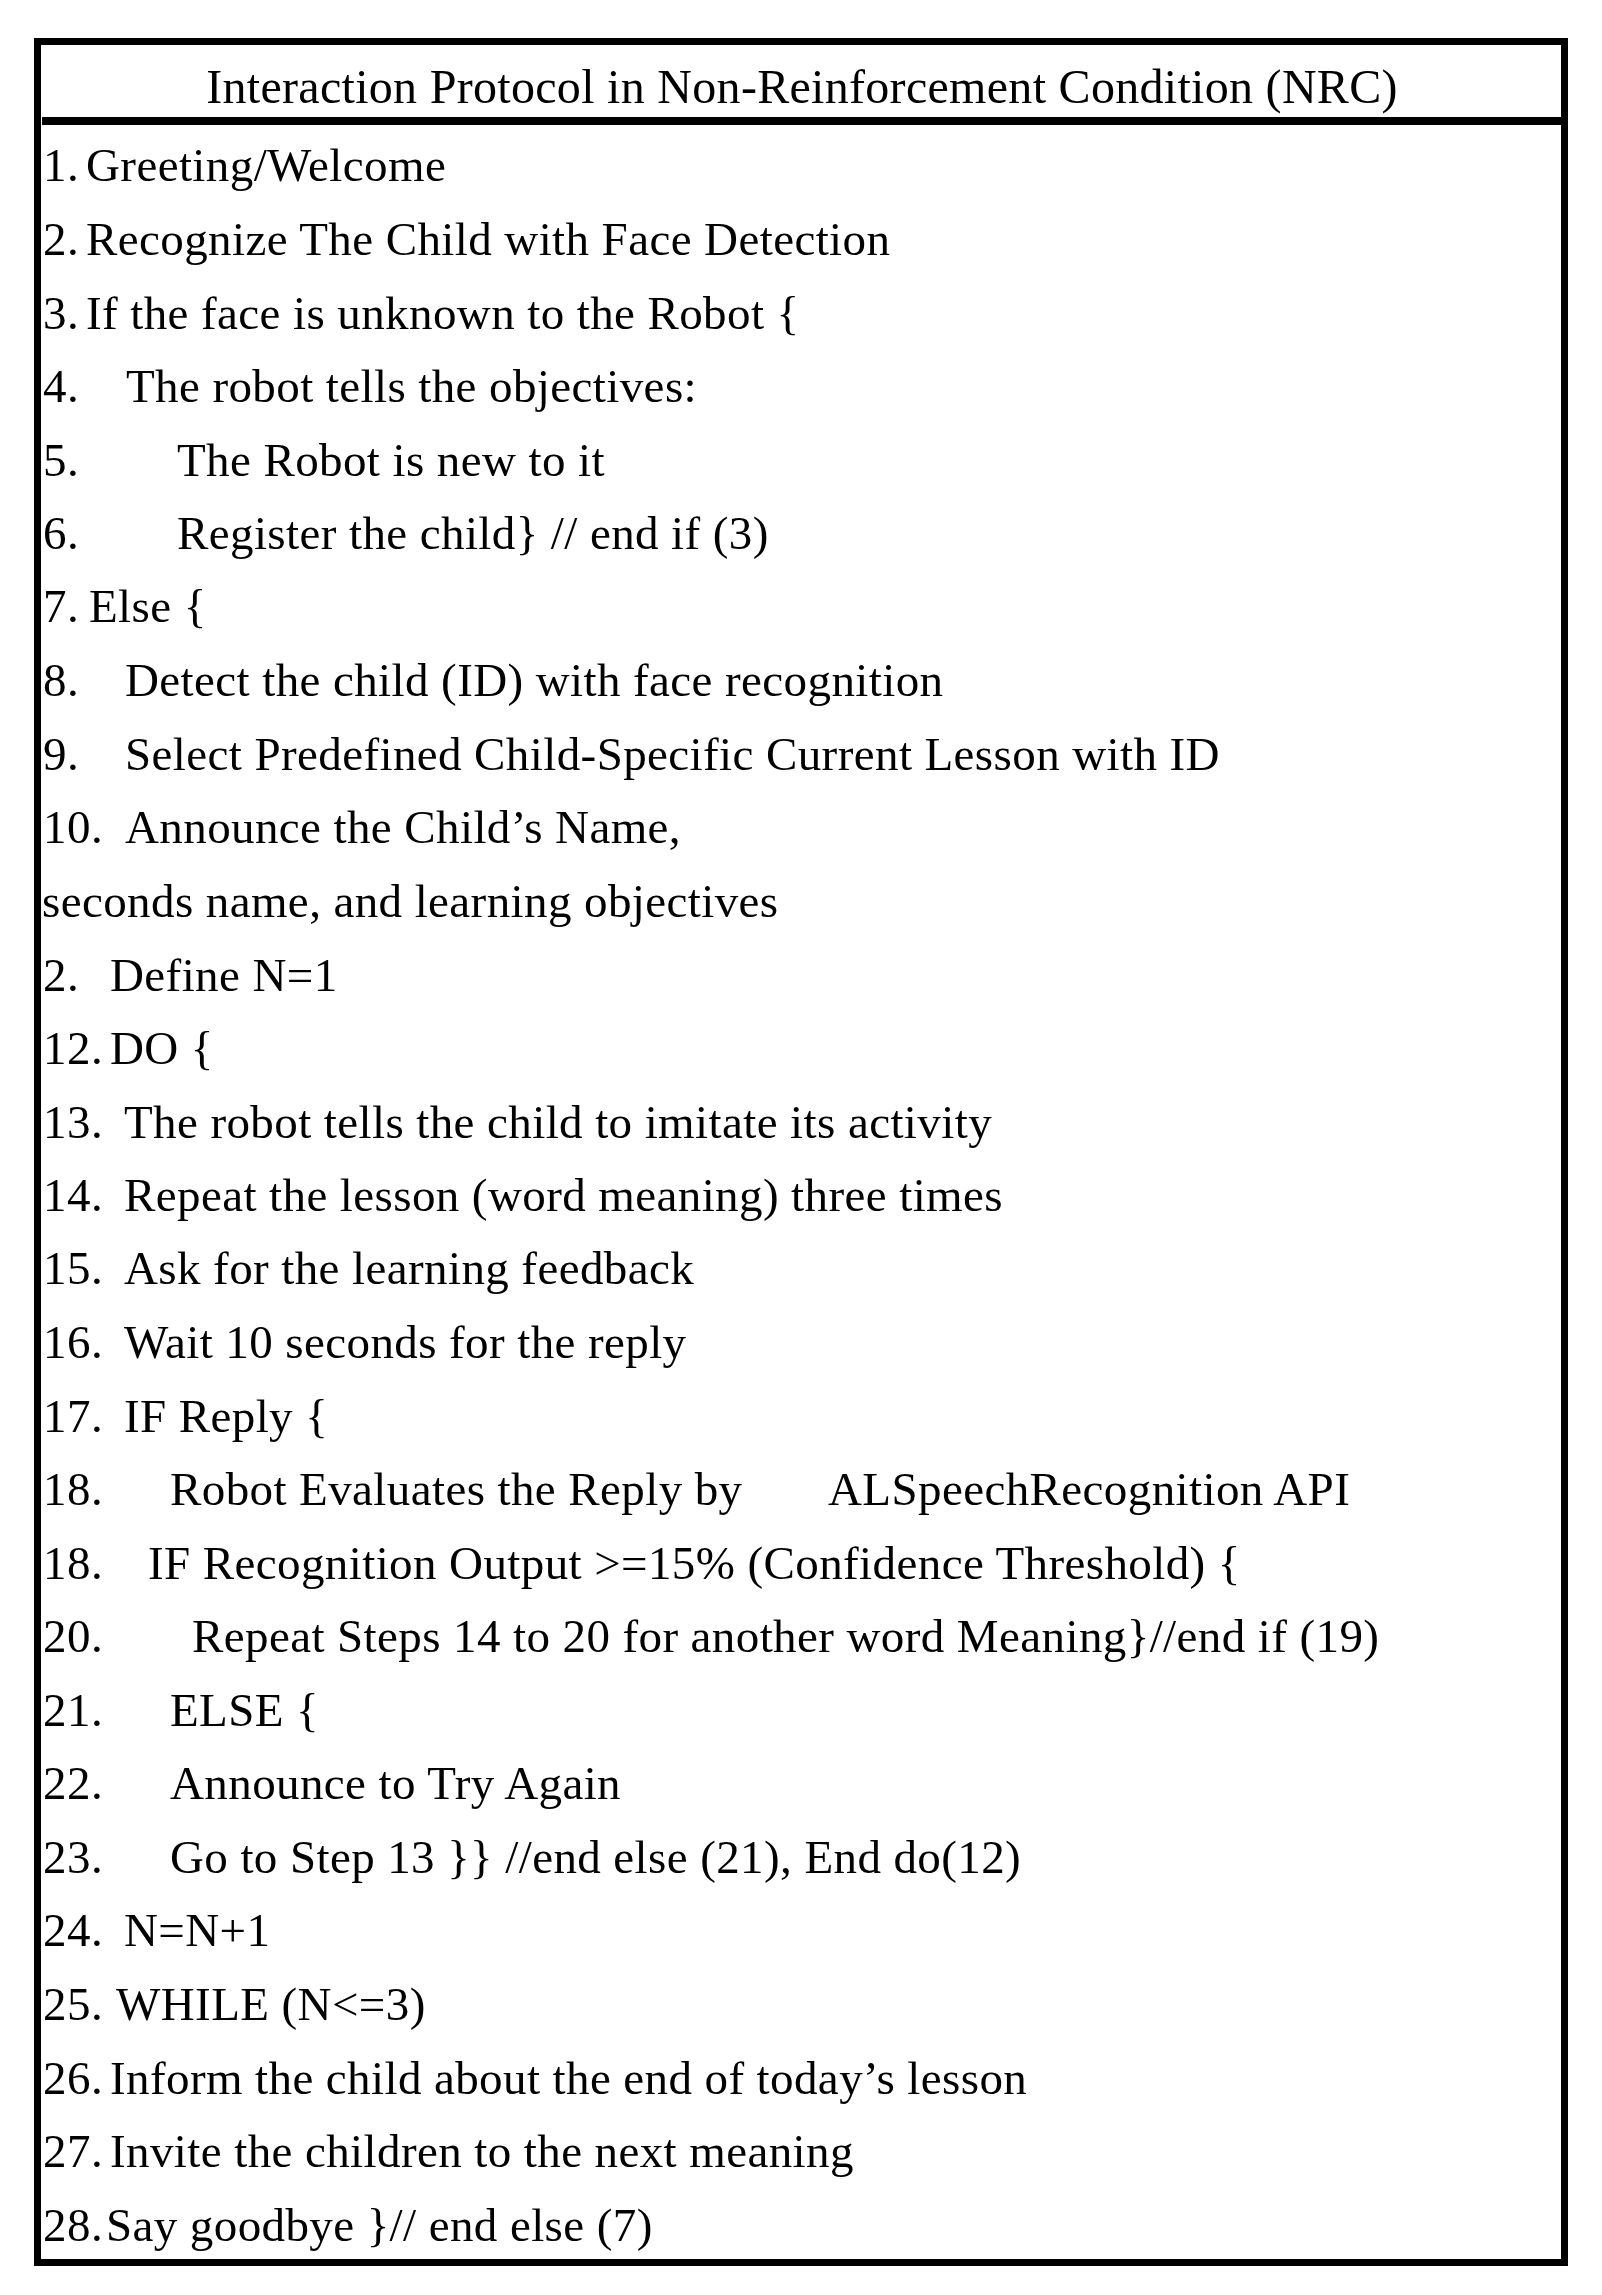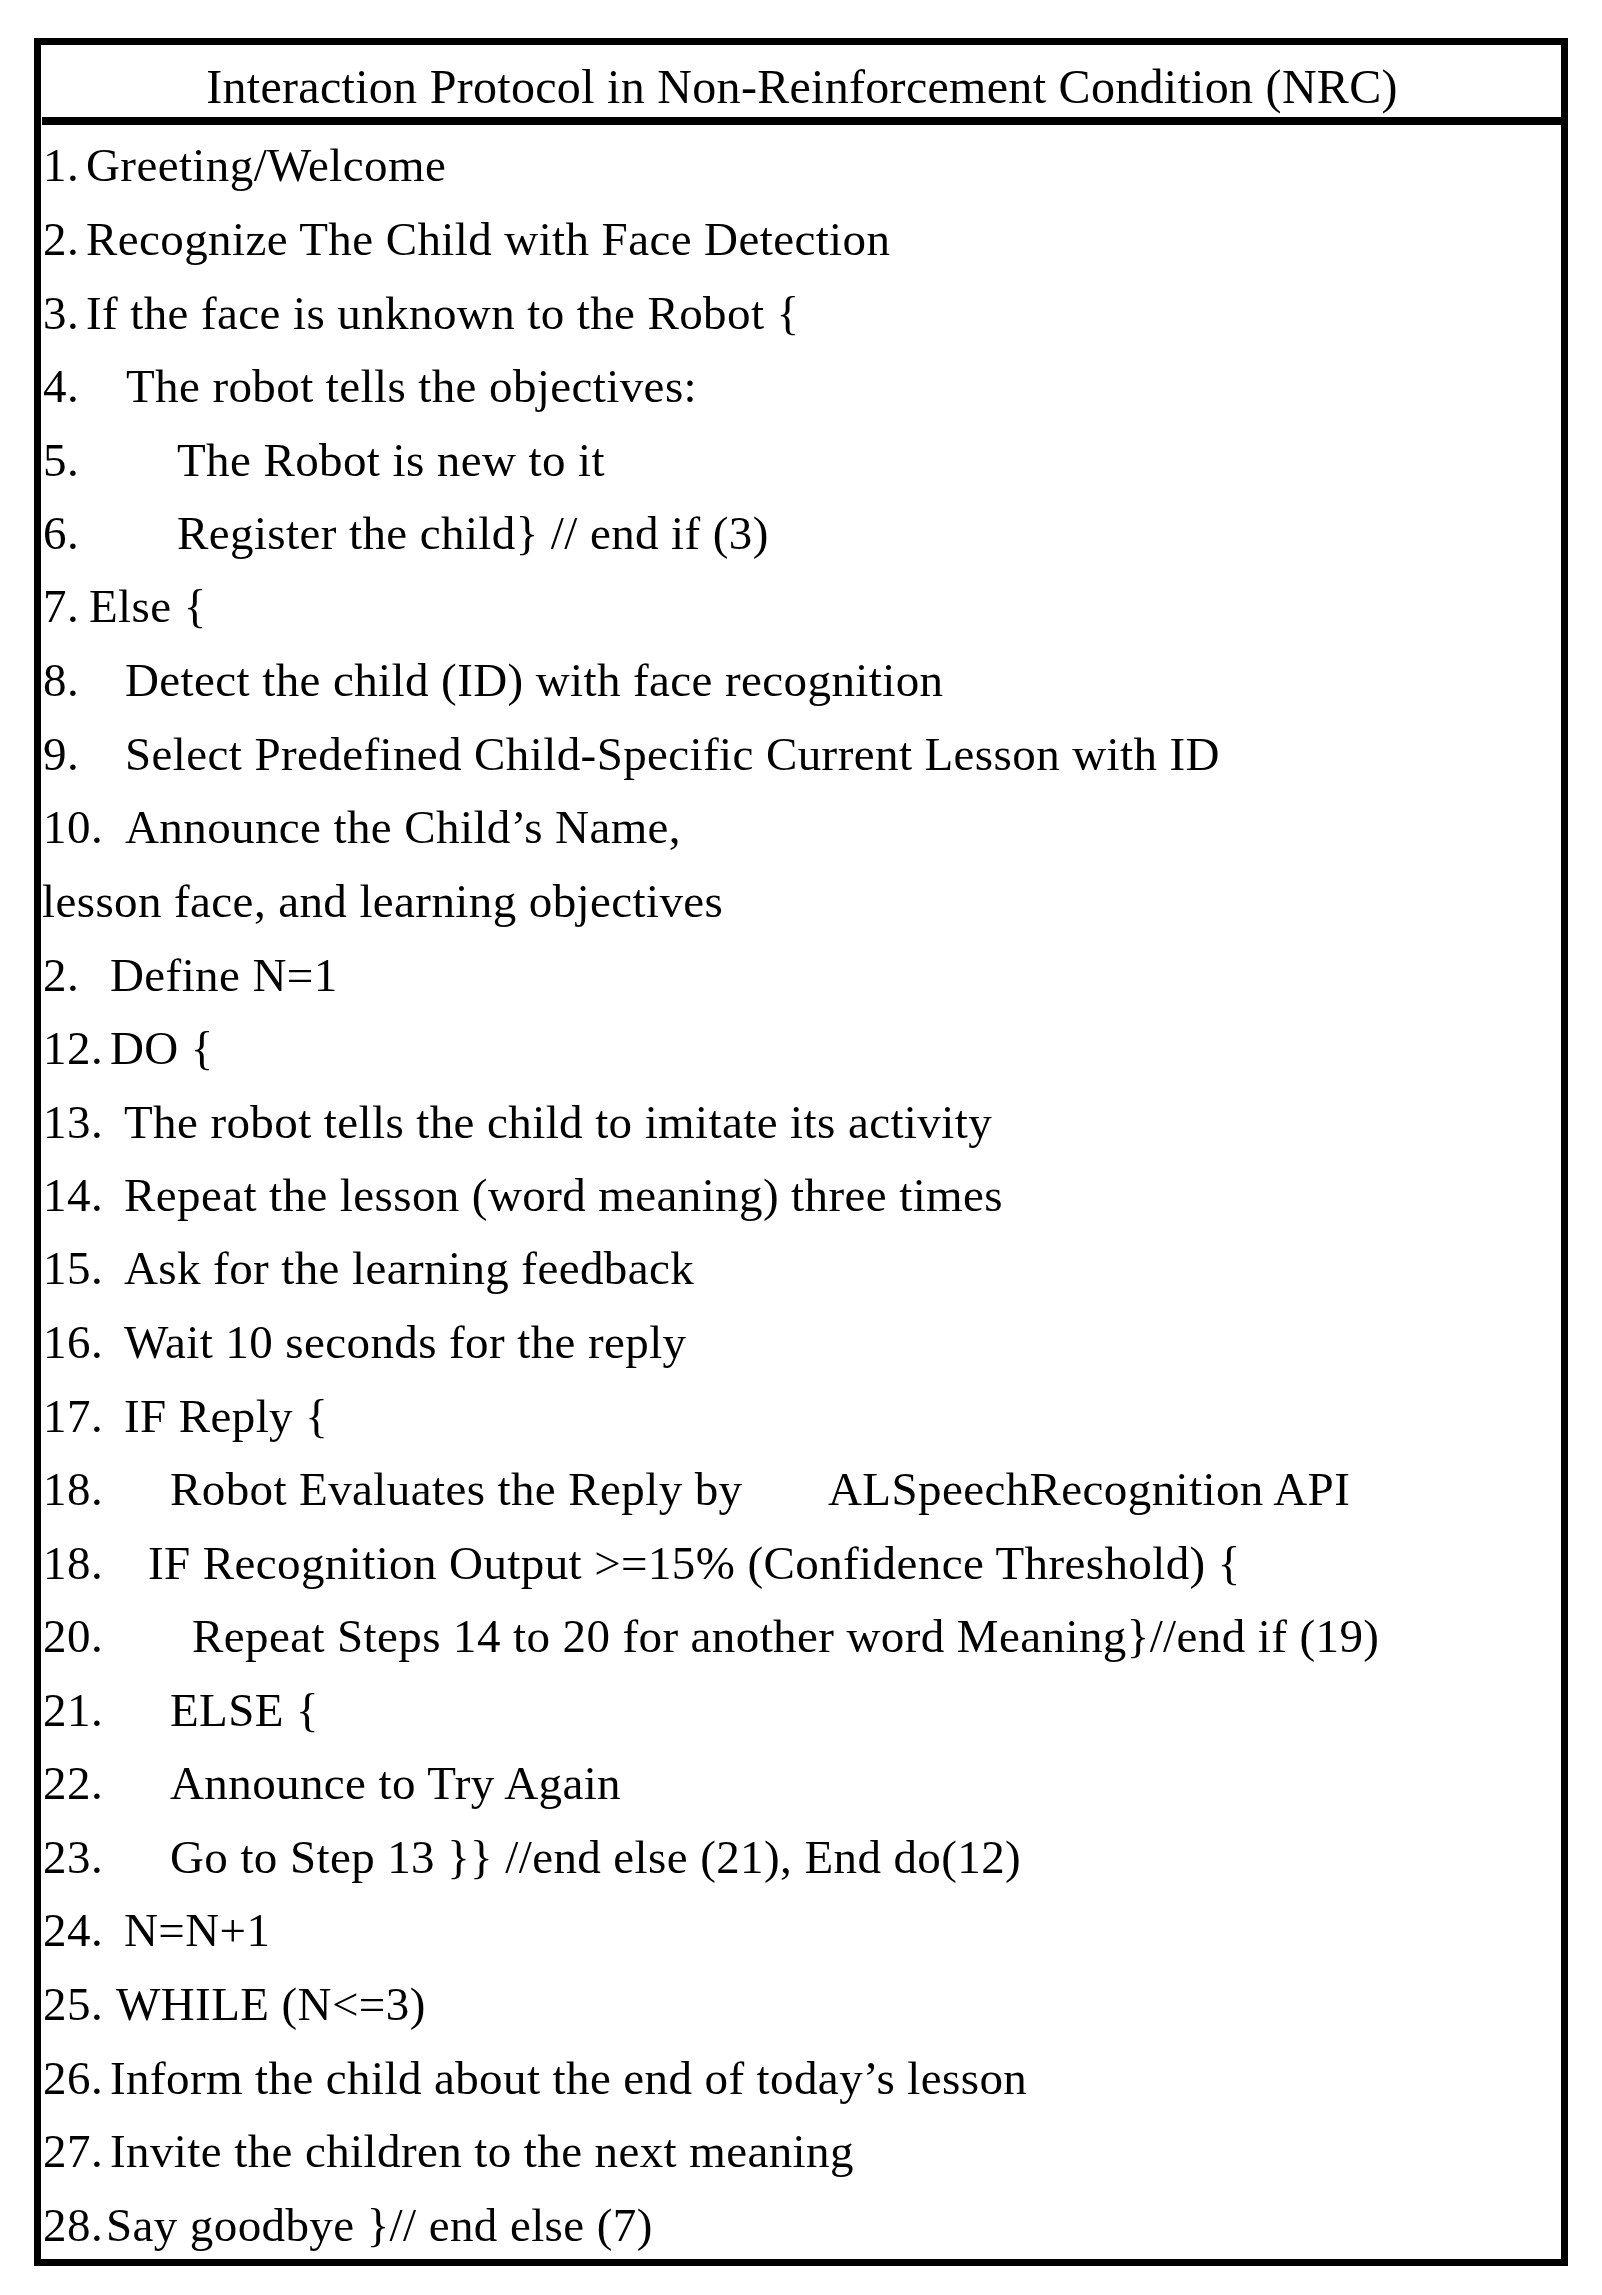--- a/index.html
+++ b/index.html
@@ -123,21 +123,21 @@
   </div>
   <div class="step" style="top:724px">
     <span class="step-num">9.</span>
     <span class="step-text" style="left:83px">Select Predefined Child-Specific Current Lesson with ID</span>
   </div>
   <div class="step" style="top:797px">
     <span class="step-num">10.</span>
     <span class="step-text" style="left:83px">Announce the Child’s Name,</span>
   </div>
   <div class="step" style="top:871px">
-    <span class="step-text" style="left:0px">lesson face, and learning objectives</span>
+    <span class="step-text" style="left:0px">seconds name, and learning objectives</span>
   </div>
   <div class="step" style="top:945px">
     <span class="step-num">2.</span>
     <span class="step-text" style="left:68px">Define N=1</span>
   </div>
   <div class="step" style="top:1018px">
     <span class="step-num">12.</span>
     <span class="step-text" style="left:68px">DO {</span>
   </div>
   <div class="step" style="top:1092px">

